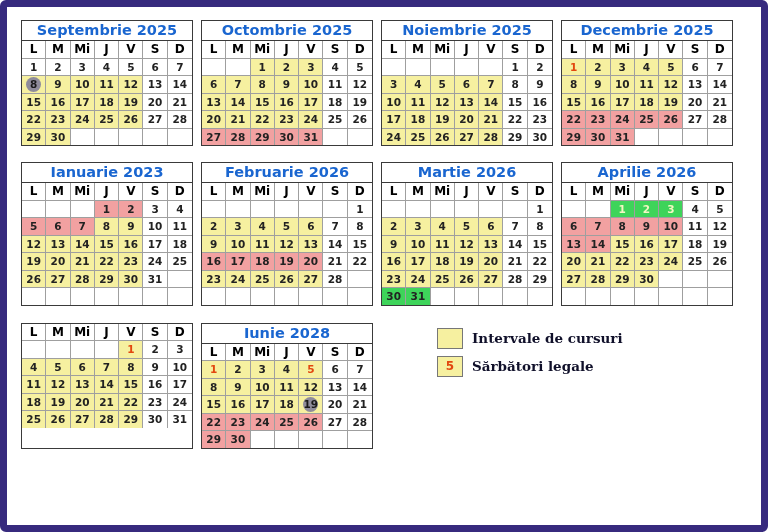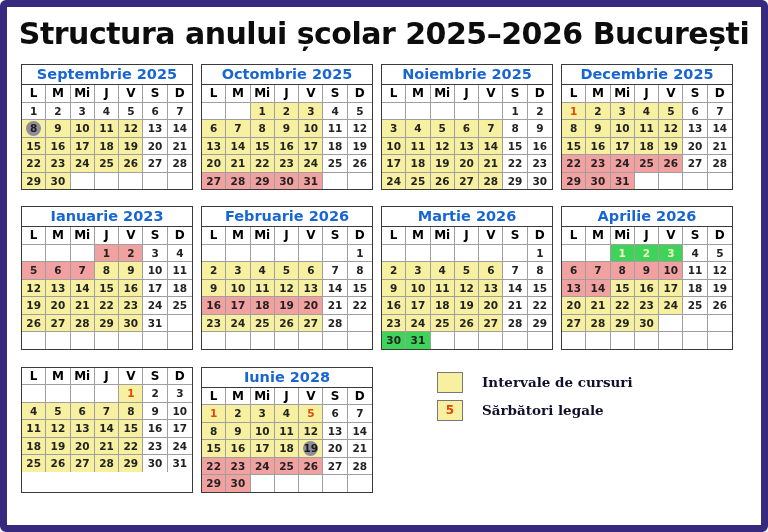--- a/index.html
+++ b/index.html
@@ -33,37 +33,36 @@
   .cell.course{background:var(--course,#f6f0a0);}
   .cell.vacation{background:var(--vacation,#f2a1a1);}
   .cell.green{background:var(--green,#3ed45a);}
   .cell.holiday{color:var(--holiday,#e2470f);}
   .cell.glight{color:#f4f7c2;}
   .circ{
     width:15px;height:15px;border-radius:50%;background:var(--circle,#8f8c9b);
     display:flex;align-items:center;justify-content:center;color:#1a1a1a;
   }
   .legend{margin-left:56px;padding-top:5px;display:flex;flex-direction:column;gap:7px;}
-  .li{display:flex;align-items:center;gap:19px;height:21px;}
+  .li{display:flex;align-items:center;gap:9px;height:21px;}
   .sw{
     width:26px;height:21px;border:1px solid #777;box-sizing:border-box;flex:0 0 26px;
     display:flex;align-items:center;justify-content:center;background:#fff;
   }
   .sw-course{background:var(--course,#f6f0a0);}
   .sw-vac{background:var(--vacation,#f2a1a1);}
   .sw-hol{background:var(--course,#f6f0a0);}
   .sw-hol span{color:var(--holiday,#e2470f);font-size:12px;font-weight:bold;}
   .dot{width:16px;height:16px;border-radius:50%;background:var(--circleLegend,#9a90c1);}
   .ll{font-family:"DejaVu Serif",serif;font-weight:bold;font-size:13.5px;color:#10102a;}
 </style>
 </head>
 <body>
 
 <div class="page" style="--course: #f6f0a0; --vacation: #f2a1a1; --green: #3ed45a; --holiday: #e2470f; --circle: #8f8c9b; --circleLegend: #9a90c1; --blue: #1a66d0; --indigo: #372a7e; border-color: rgb(55, 42, 126);">
-  <h1 class="title">Structura anului școlar 2025–2026 București</h1>
 
   <div class="mrow" id="row1">
       <div class="month">
         <div class="m-head">Septembrie 2025</div>
         <div class="m-grid">
           <div class="cell dh">L</div>
           <div class="cell dh">M</div>
           <div class="cell dh">Mi</div>
           <div class="cell dh">J</div>
           <div class="cell dh">V</div>

